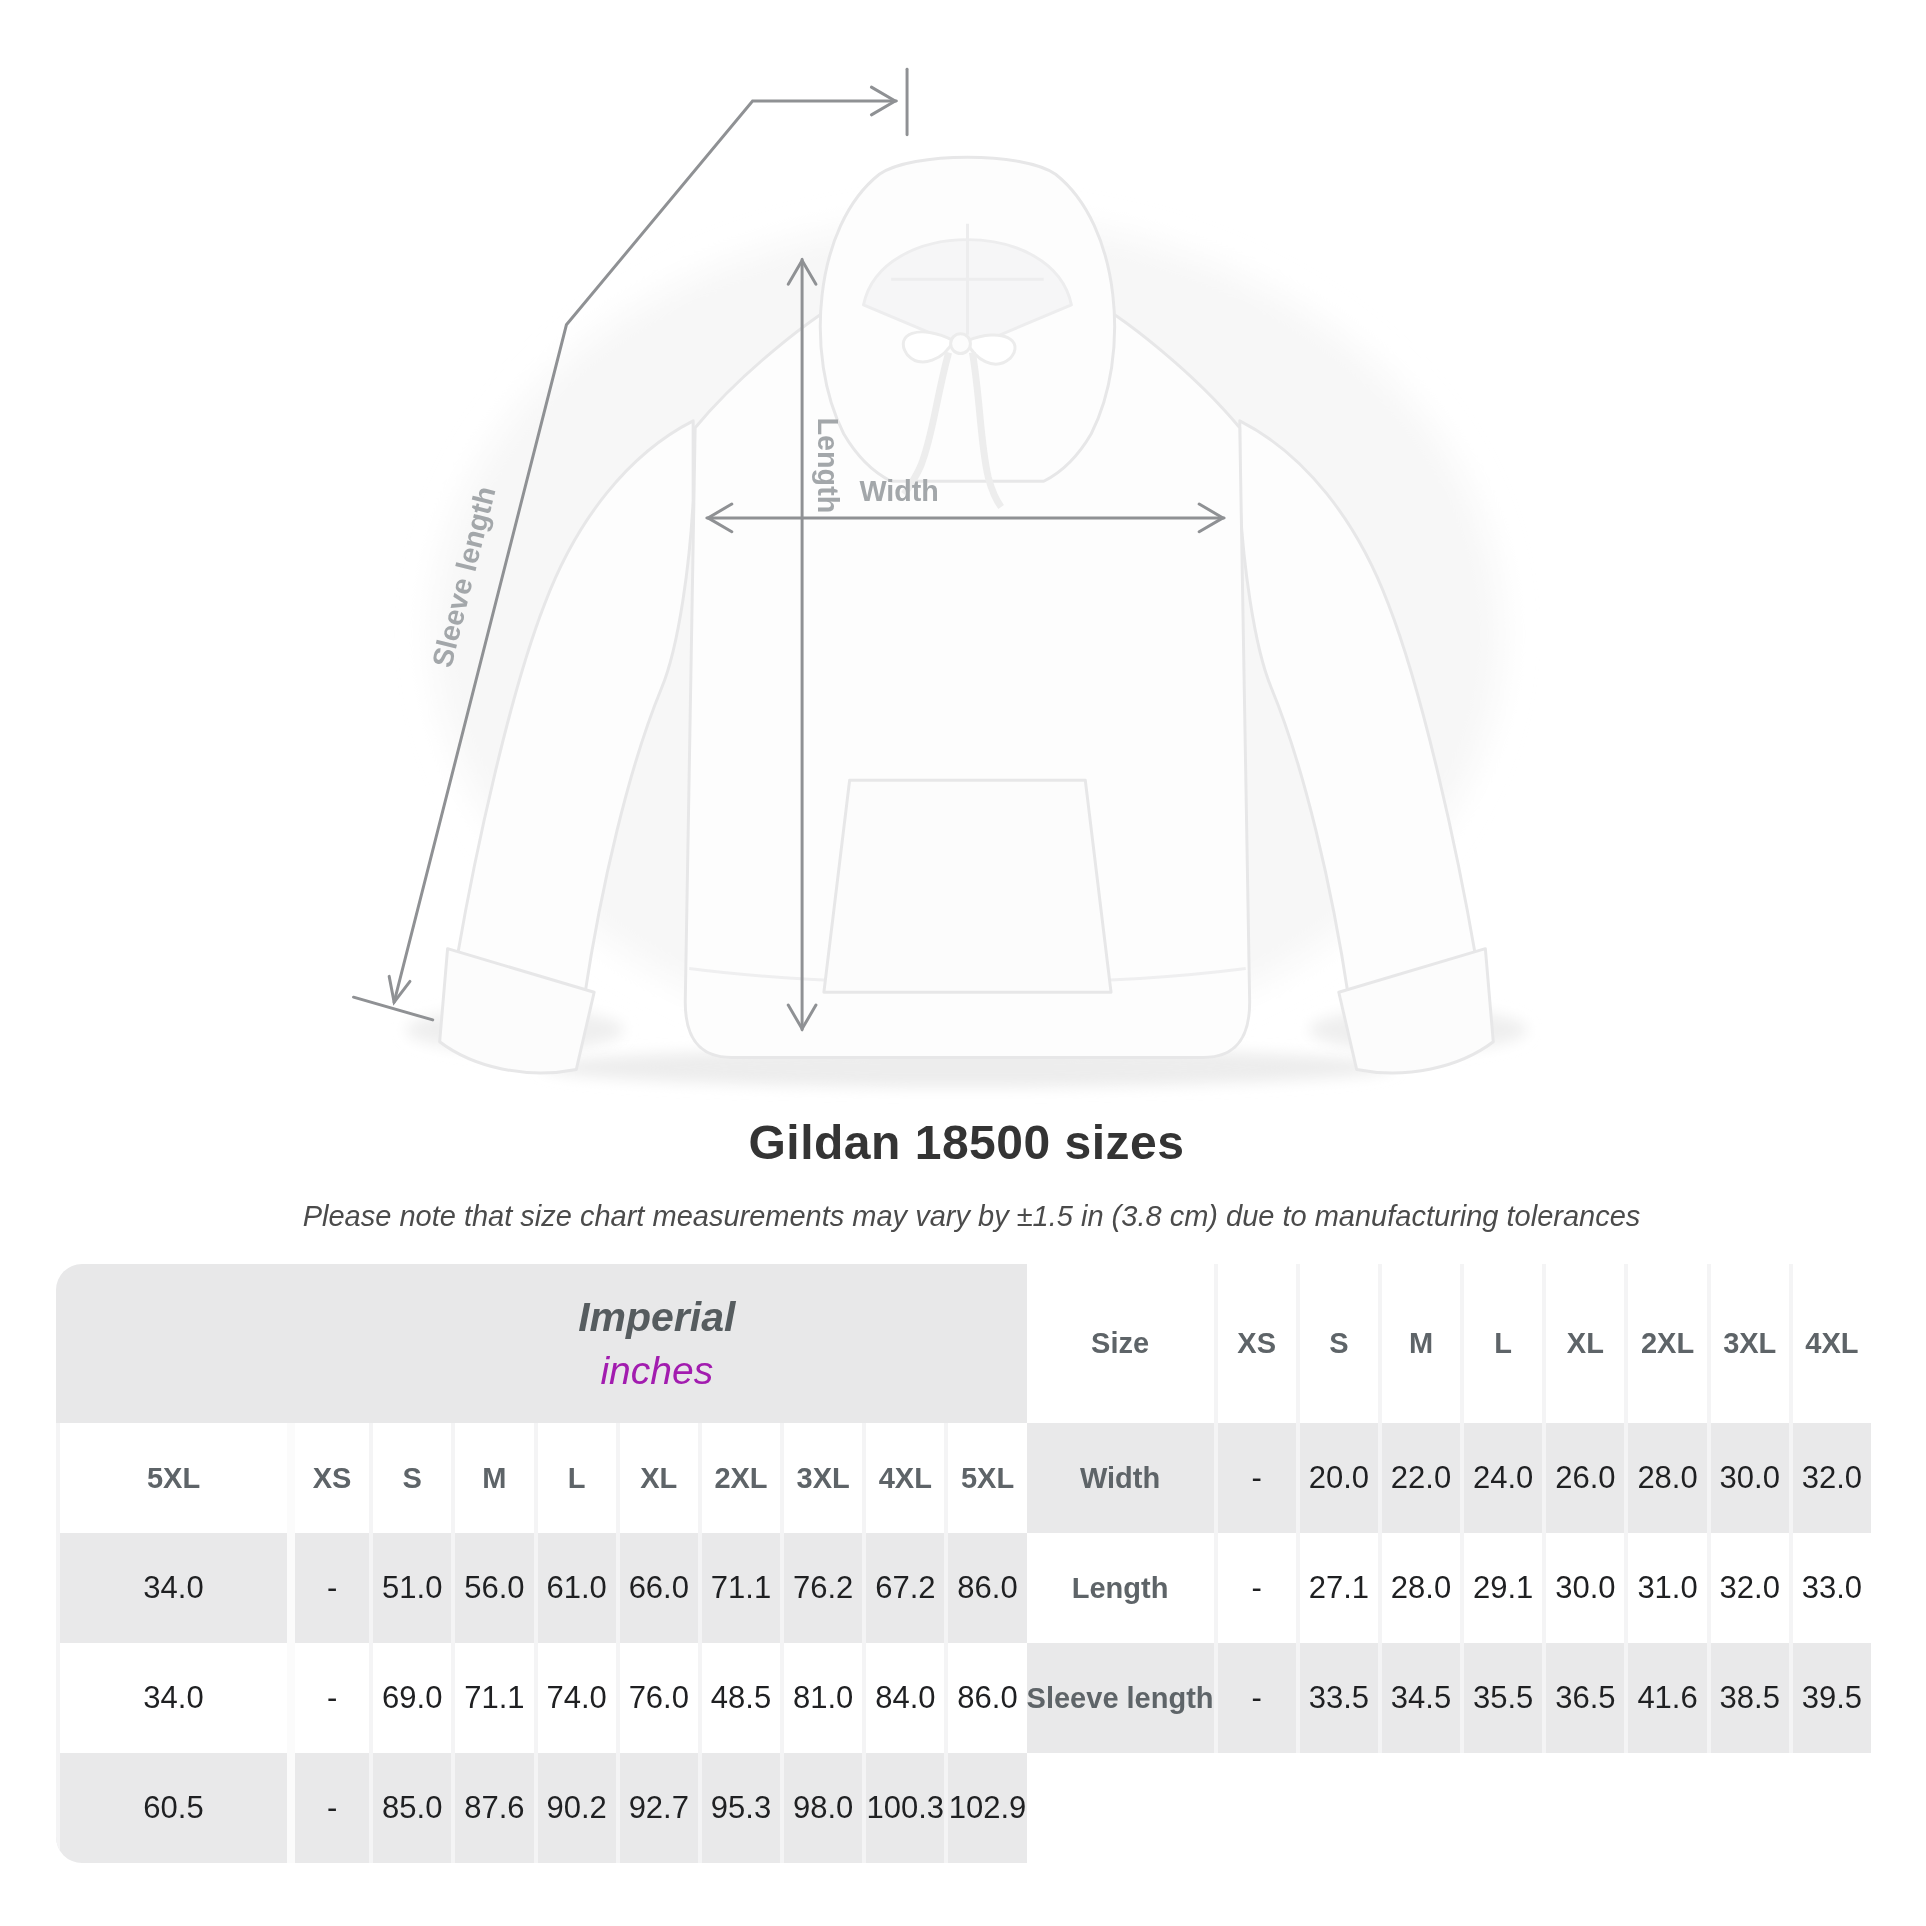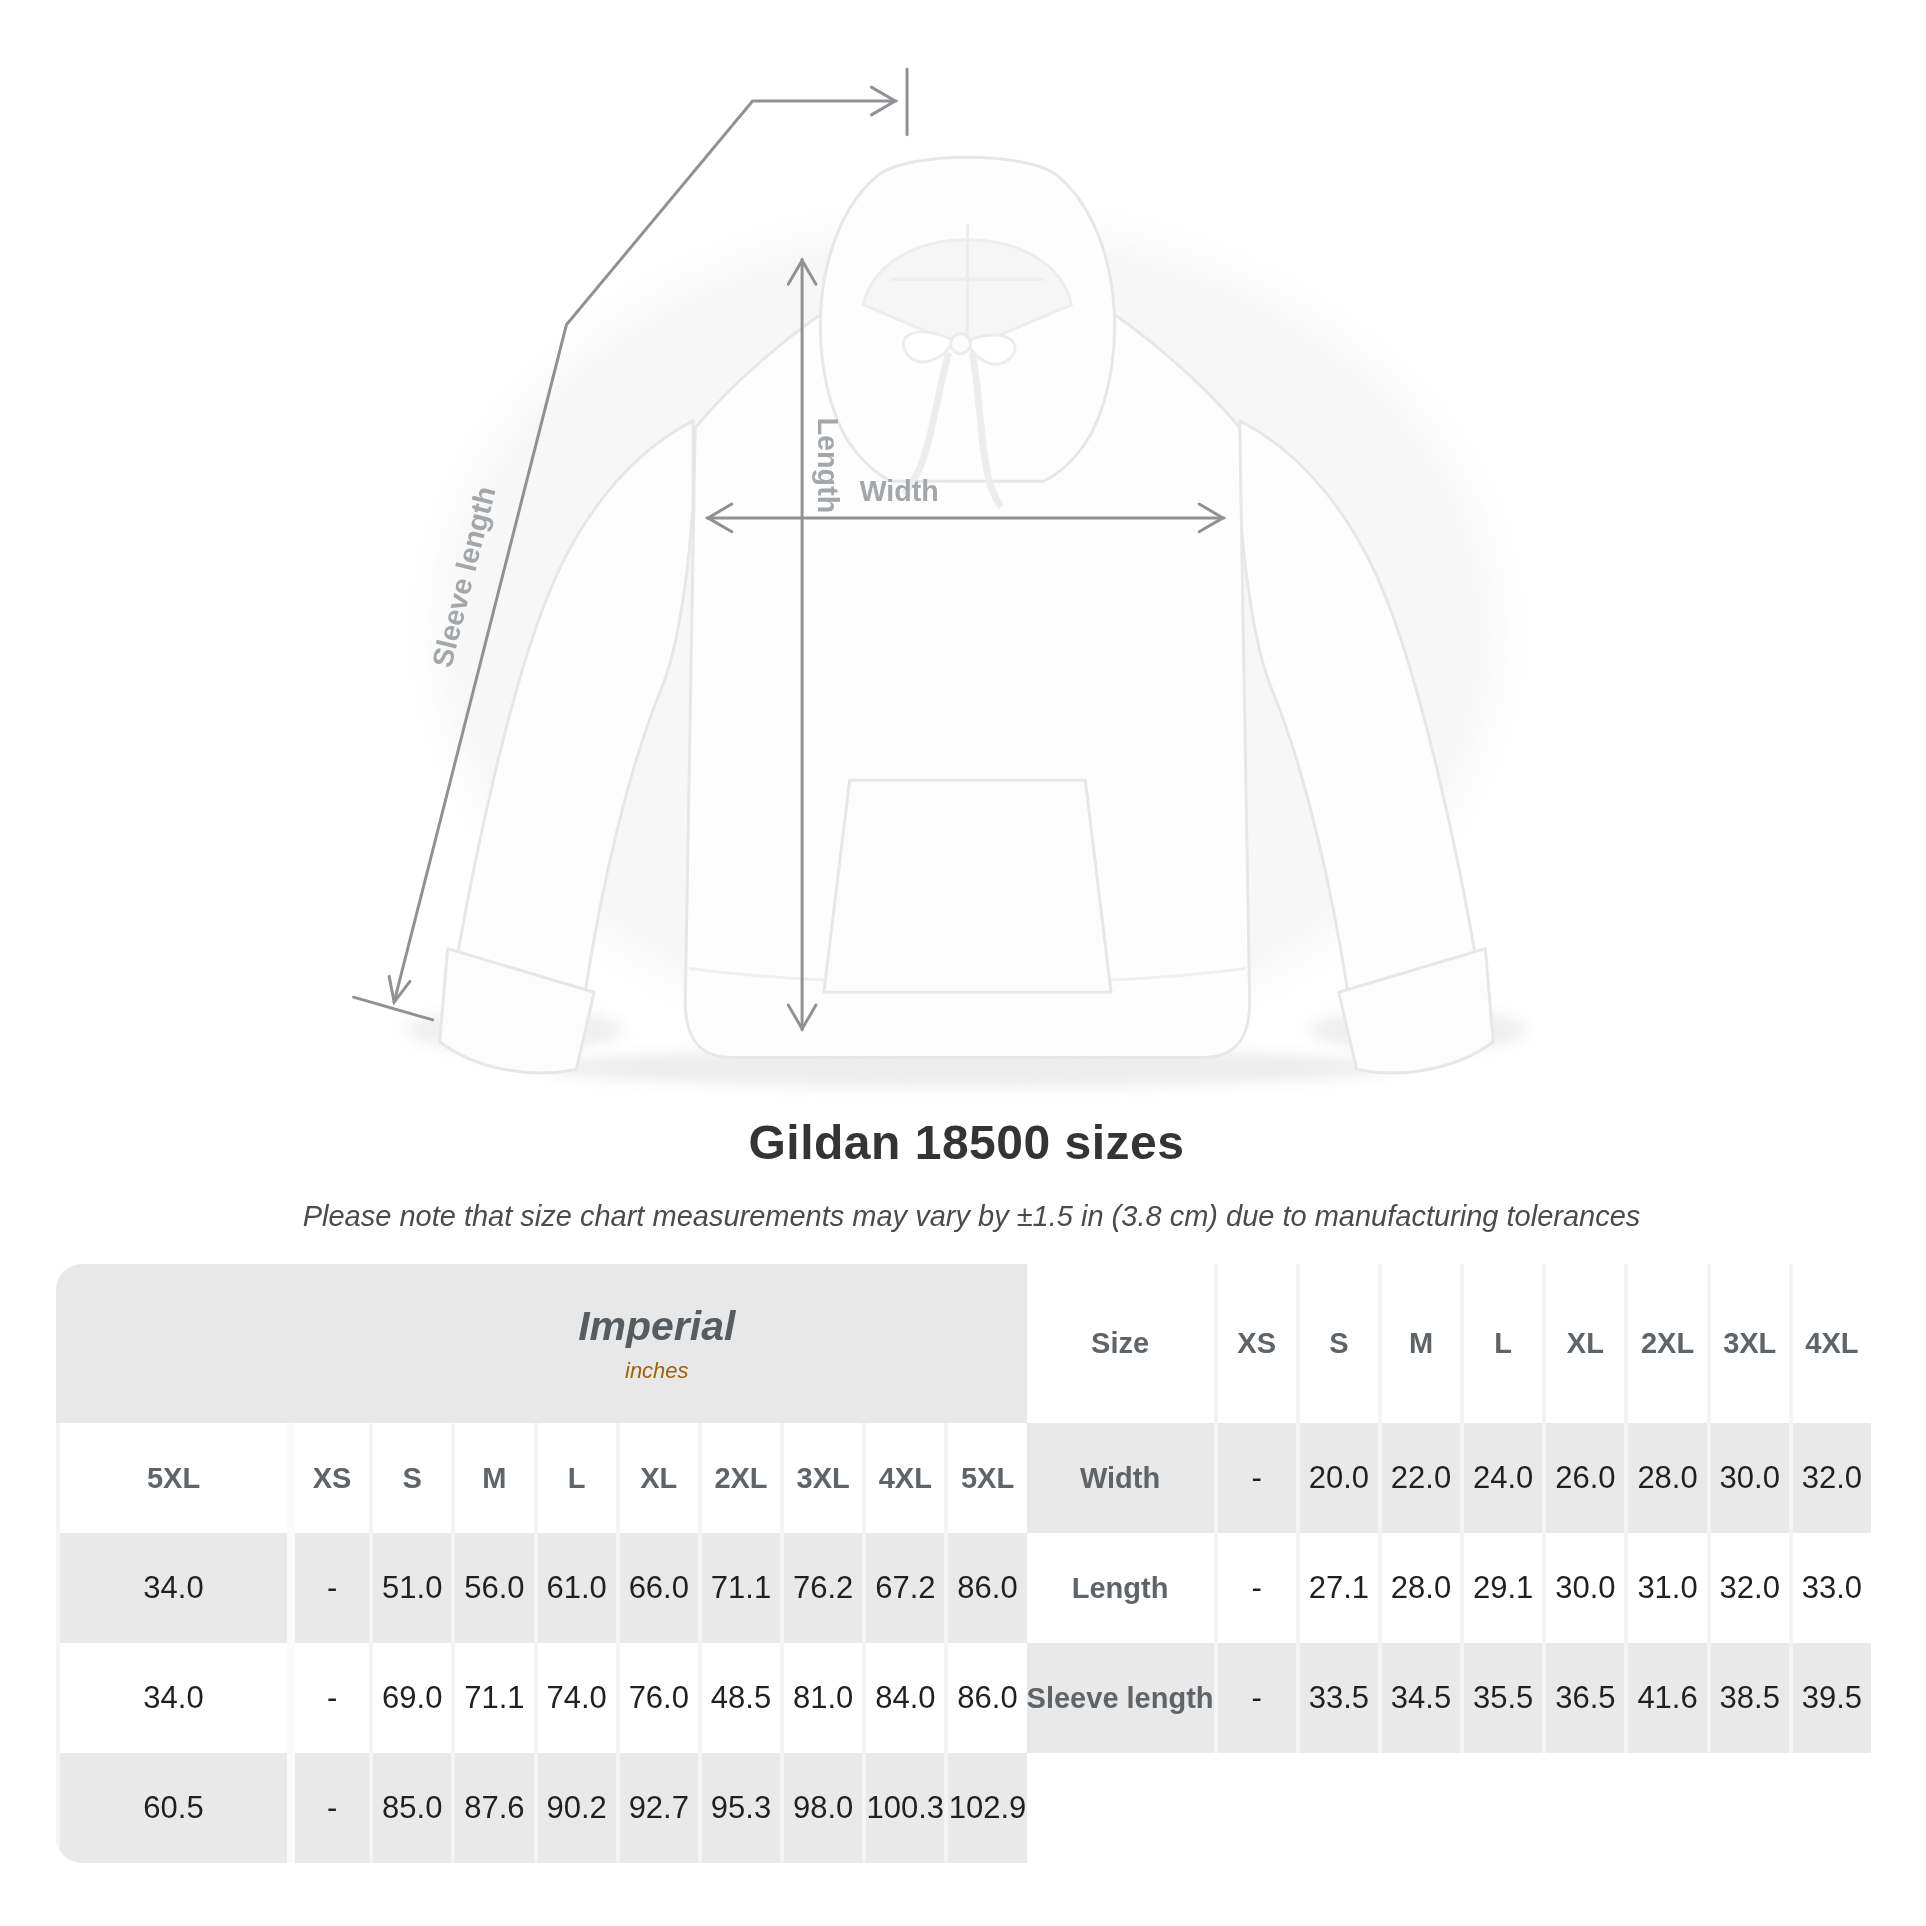--- a/index.html
+++ b/index.html
@@ -25,21 +25,21 @@
     border-radius:26px; overflow:hidden;
   }
   .hcell { background:#e8e8e9; }
   .hcell.corner { grid-row:1; grid-column:1; }
   .hcell.group {
     display:flex; flex-direction:column; align-items:center; justify-content:center; gap:8px;
   }
   .hcell.group-imperial { grid-row:1; grid-column:2 / 11; }
   .hcell.group-metric   { grid-row:1; grid-column:11 / 20; border-left:8px solid #ffffff; }
   .unit-main { font-size:41px; font-weight:bold; font-style:italic; color:#565c5f; }
-  .unit-sub  { font-size:22px; font-style:italic; color:#a16207; }
+  .unit-sub  { font-size:39px; font-style:italic; color:#a21caf; }
   .c {
     display:flex; align-items:center; justify-content:center;
     font-size:31px; color:#1f2022; white-space:nowrap;
   }
   .c.bold  { font-weight:bold; color:#5e6468; font-size:29px; }
   .c.white { background:#ffffff;text-align:right; }
   .c.gray  { background:#e9e9ea; }
   .c.sep     { border-left:4px solid #f4f4f5; }
   .c.metsep  { border-left:8px solid #fbfbfb; }
 </style>

